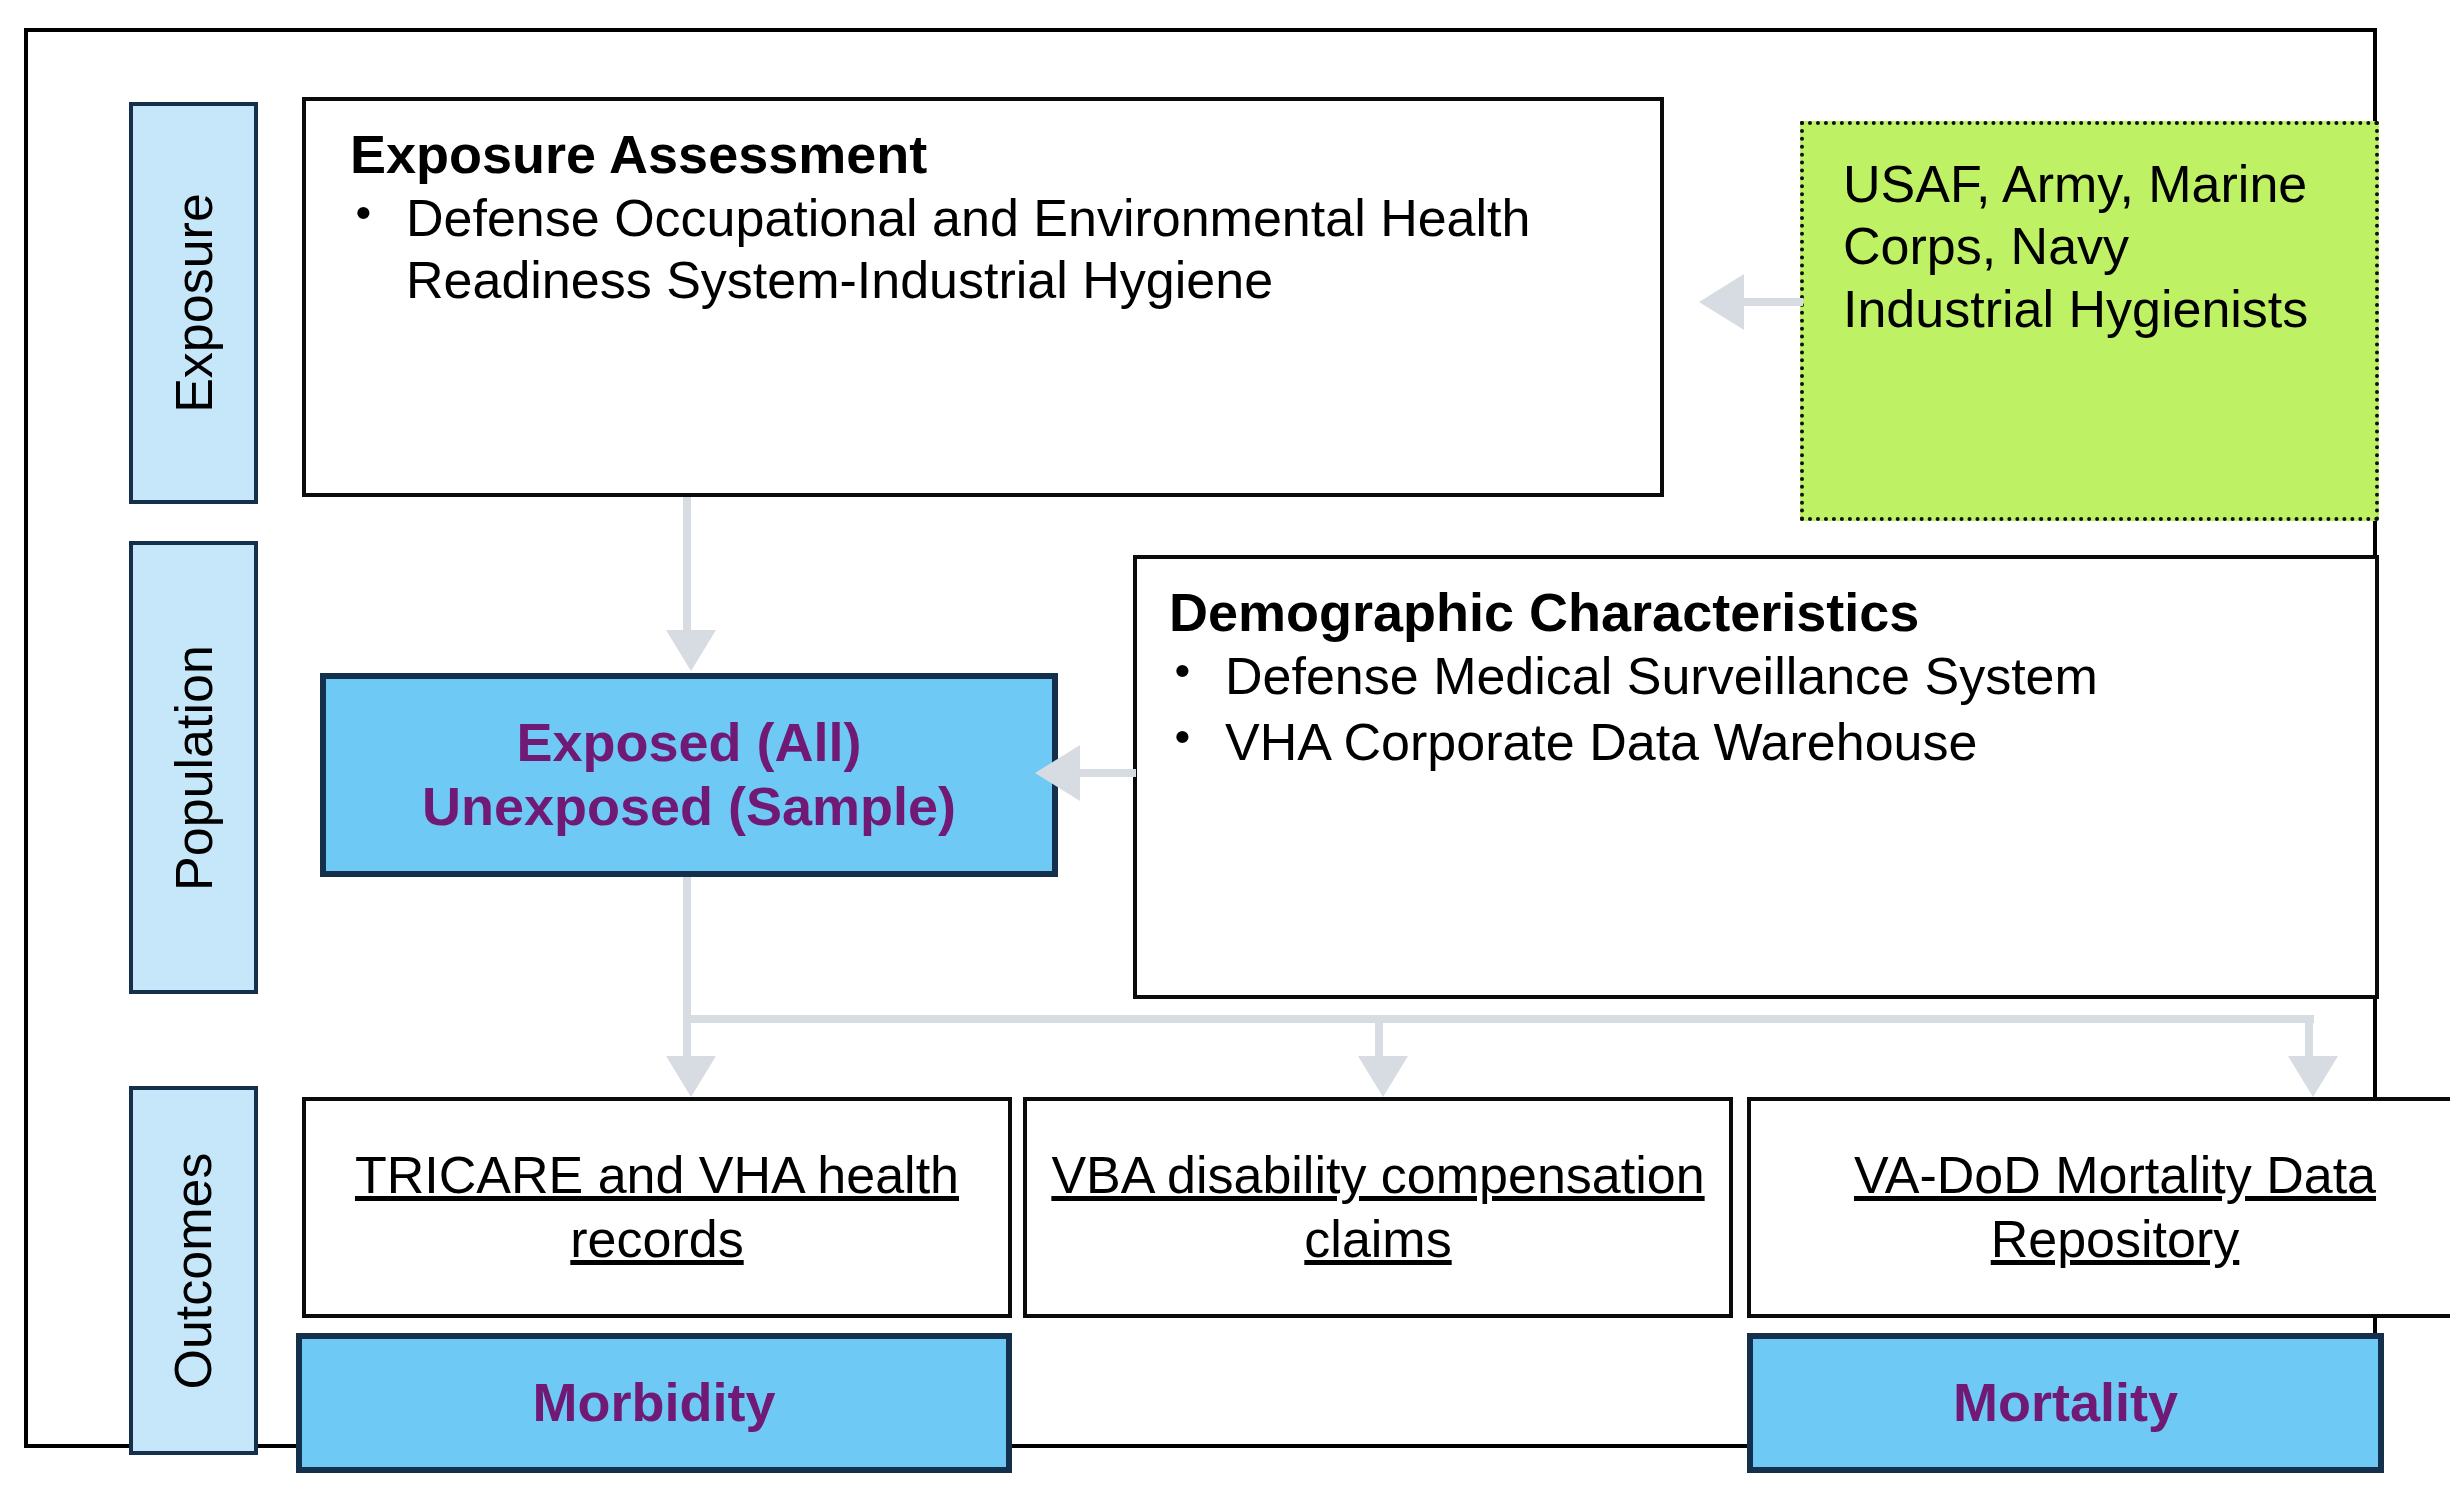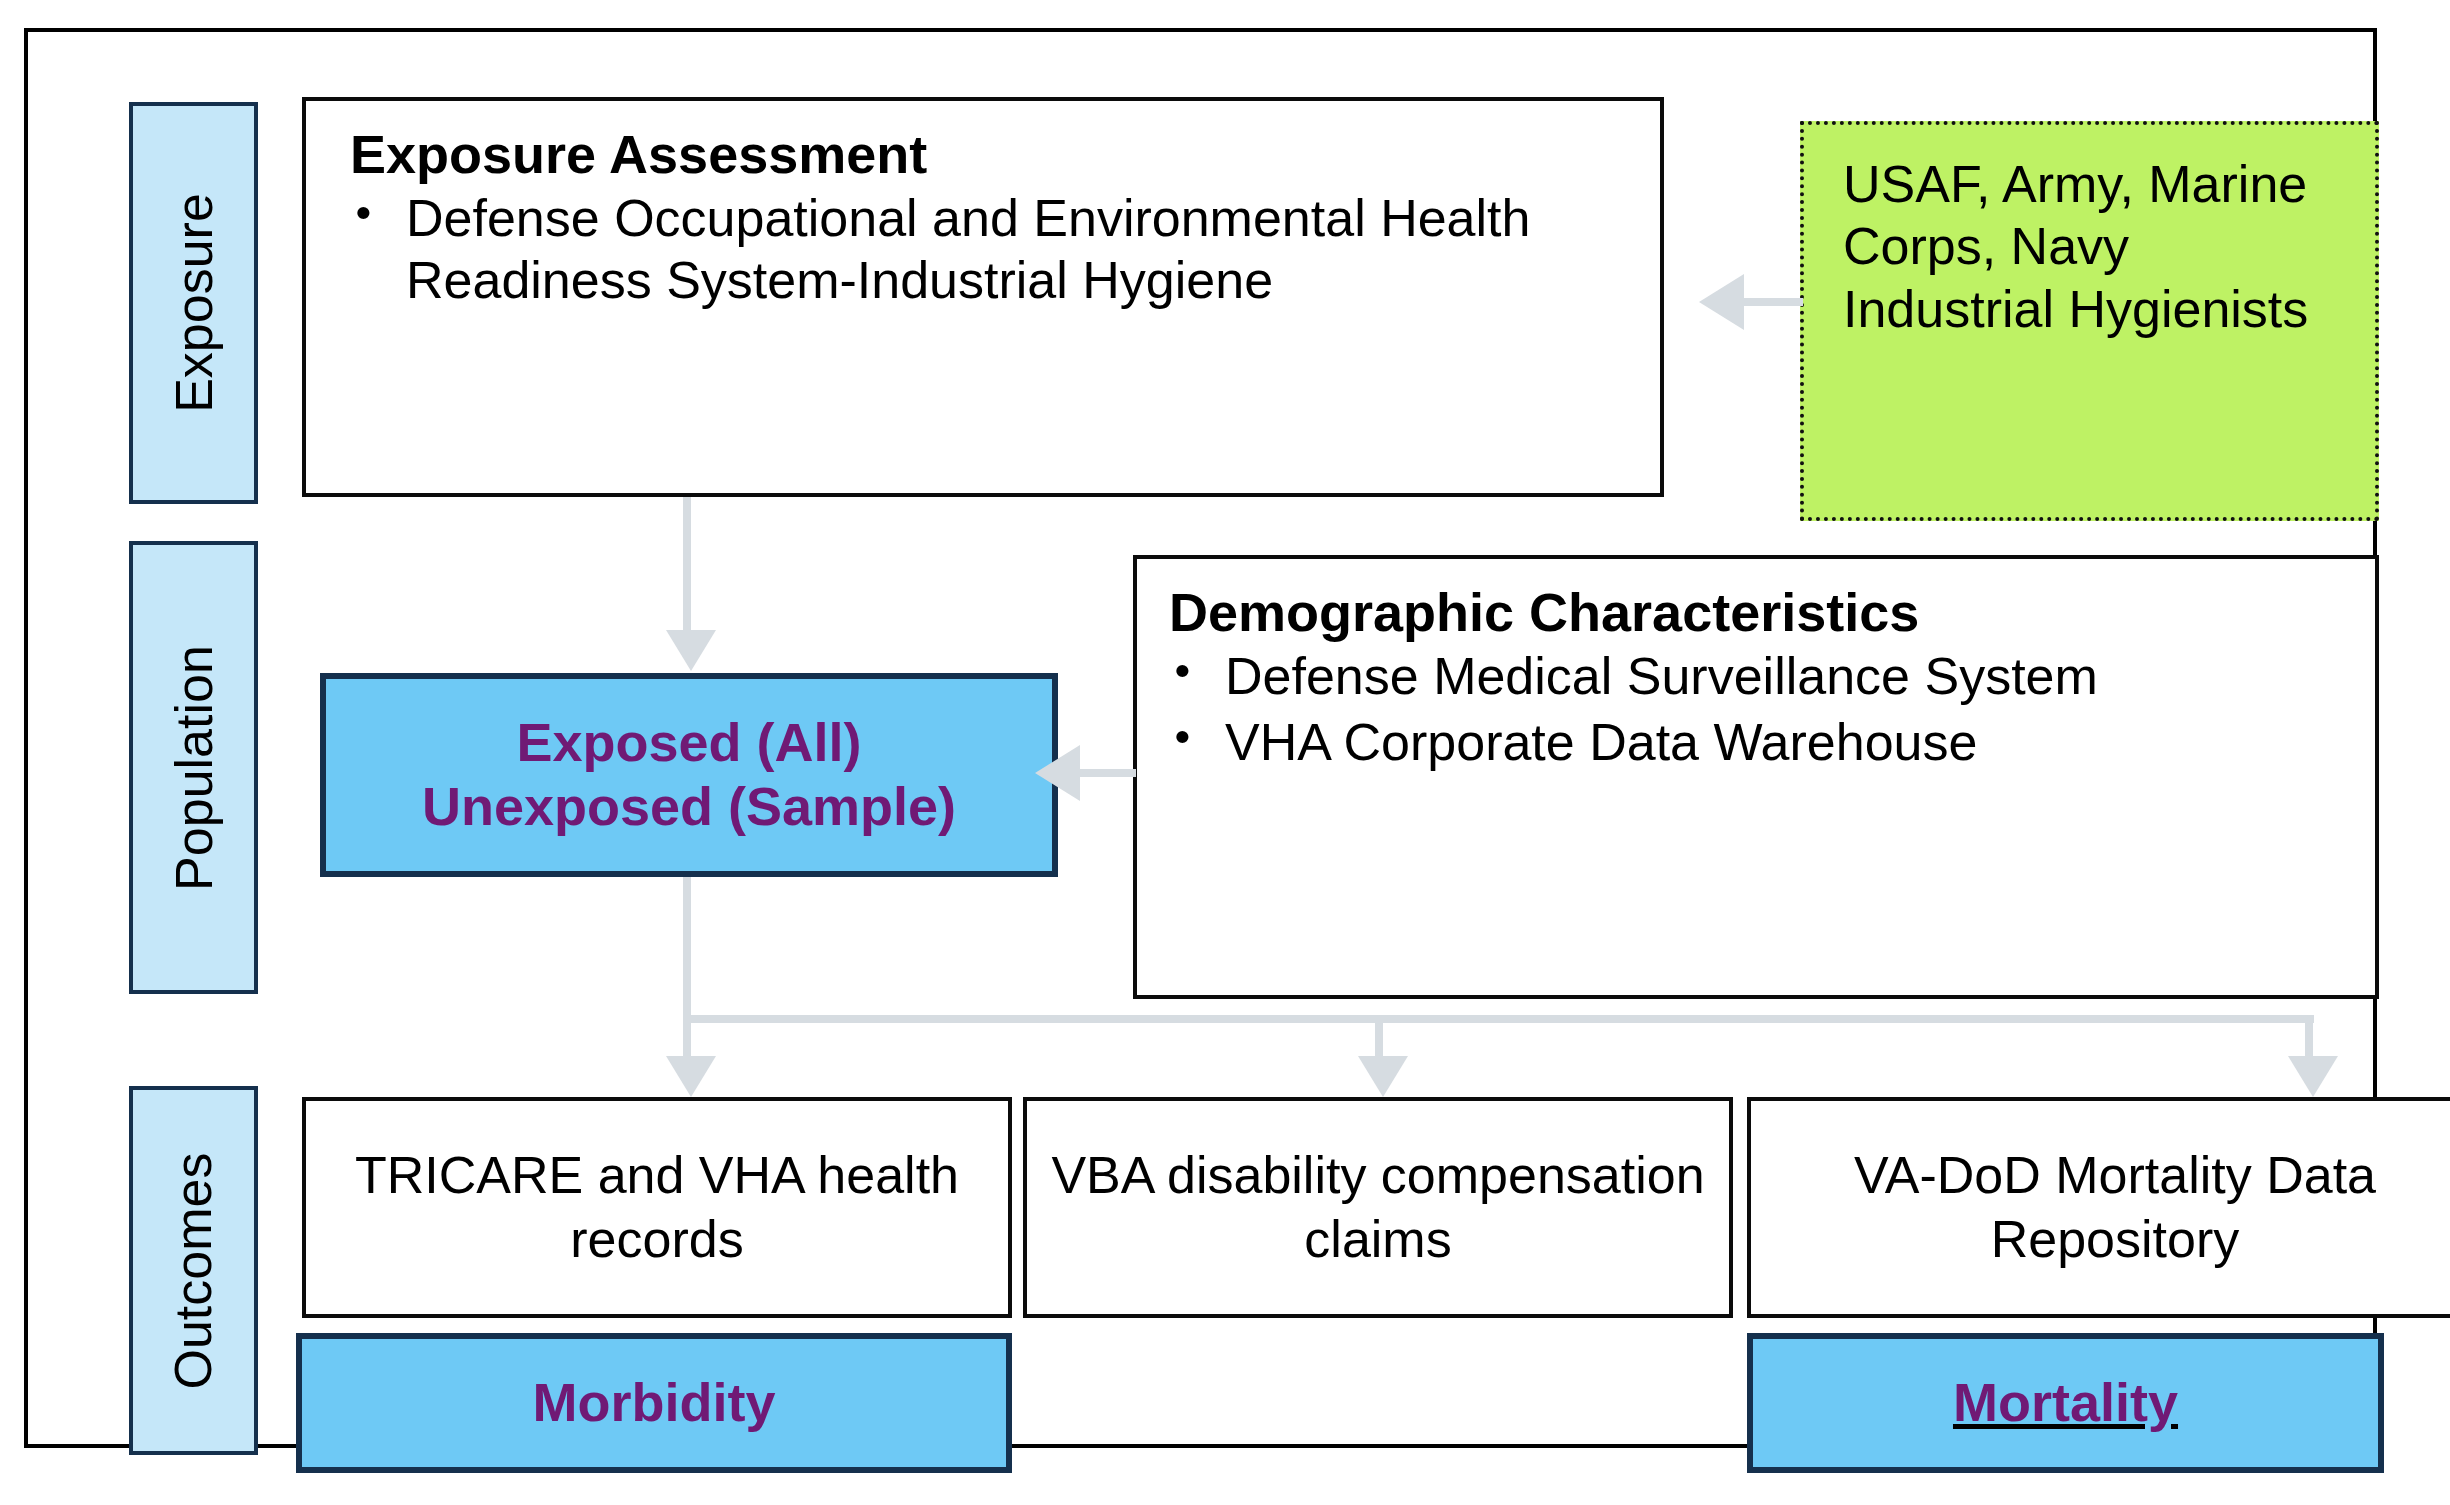--- a/index.html
+++ b/index.html
@@ -81,27 +81,27 @@
   #box-sources          { left:1772px; top:65px;  width:579px;  height:400px; padding:28px 39px; }
   #box-population       { left:292px;  top:641px; width:738px;  height:204px; }
   #box-demographics     { left:1105px; top:523px; width:1246px; height:444px; padding:24px 32px; }
 
   #box-src-morbidity    { left:274px;  top:1065px; width:710px; height:221px; }
   #box-src-disability   { left:995px; top:1065px; width:710px; height:221px; }
   #box-src-mortality    { left:1719px; top:1065px; width:736px; height:221px; }
 
   #box-out-morbidity    { left:268px;  top:1301px; width:716px; height:140px; }
   #box-out-disability   { left:995px; top:1301px; width:710px; height:140px; }
-  #box-out-mortality    { left:1719px; top:1301px; width:637px; height:140px;text-decoration:underline; }
+  #box-out-mortality    { left:1719px; top:1301px; width:637px; height:140px; }
 
   .src-txt{
     width:100%; height:100%;
     display:flex; align-items:center; justify-content:center;
     text-align:center;
-    font-size:52px; color:#000; line-height:1.22;
+    font-size:52px; color:#000; line-height:1.22;text-decoration:underline;
   }
 
   
   .conn{ position:absolute; background:#D6DCE1; }
   .tri-down{
     position:absolute; width:0; height:0;
     border-left:25px solid transparent;
     border-right:25px solid transparent;
     border-top:41px solid #D6DCE1;
   }

